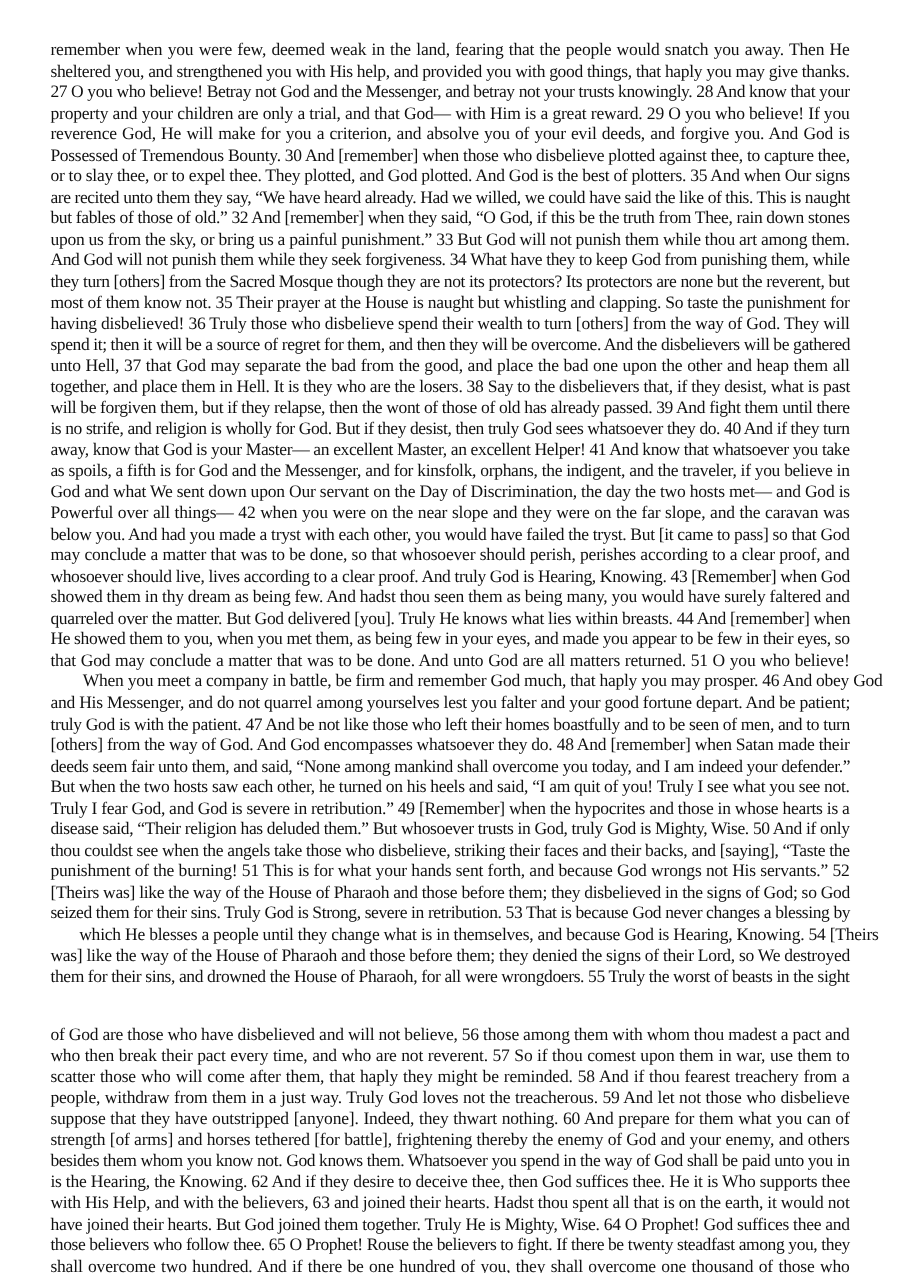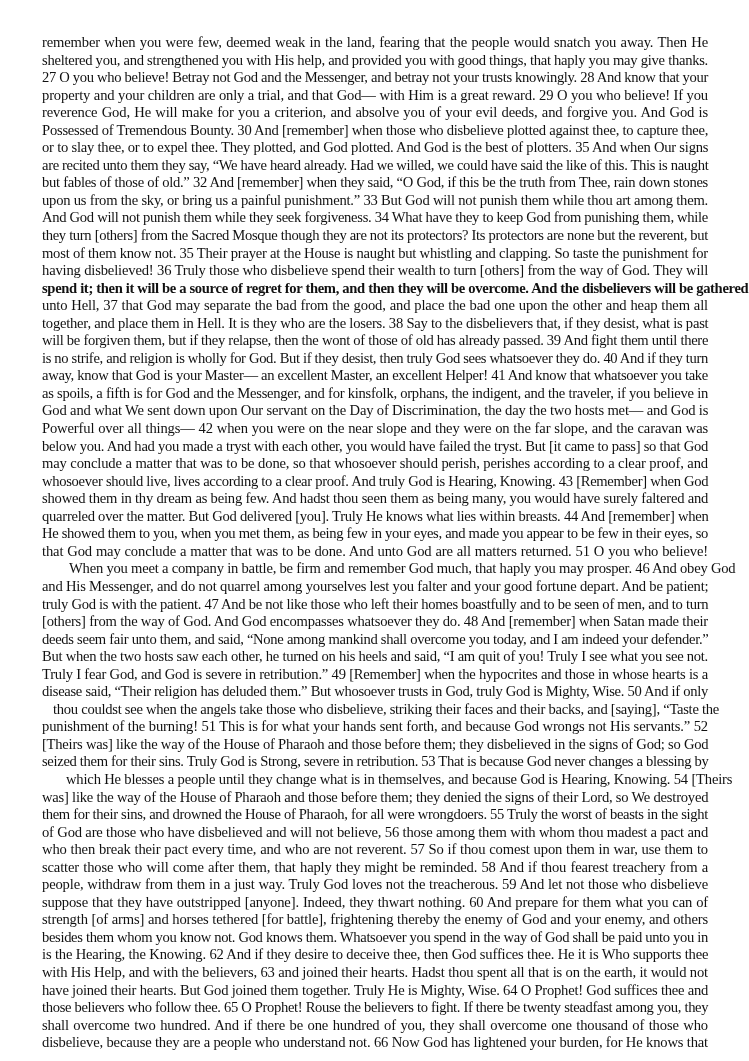--- a/index.html
+++ b/index.html
@@ -34,21 +34,21 @@
     <span class="line" style="display: block; width: 666px;">reverence God, He will make for you a criterion, and absolve you of your evil deeds, and forgive you. And God is</span>
     <span class="line" style="display: block; width: 666px; letter-spacing: -0.238px;">Possessed of Tremendous Bounty. 30 And [remember] when those who disbelieve plotted against thee, to capture thee,</span>
     <span class="line" style="display: block; width: 666px; letter-spacing: -0.225px;">or to slay thee, or to expel thee. They plotted, and God plotted. And God is the best of plotters. 35 And when Our signs</span>
     <span class="line" style="display: block; width: 666px; letter-spacing: -0.347px;">are recited unto them they say, “We have heard already. Had we willed, we could have said the like of this. This is naught</span>
     <span class="line" style="display: block; width: 666px; letter-spacing: -0.293px;">but fables of those of old.” 32 And [remember] when they said, “O God, if this be the truth from Thee, rain down stones</span>
     <span class="line" style="display: block; width: 666px; letter-spacing: -0.211px;">upon us from the sky, or bring us a painful punishment.” 33 But God will not punish them while thou art among them.</span>
     <span class="line" style="display: block; width: 666px; letter-spacing: -0.308px;">And God will not punish them while they seek forgiveness. 34 What have they to keep God from punishing them, while</span>
     <span class="line" style="display: block; width: 666px; letter-spacing: -0.329px;">they turn [others] from the Sacred Mosque though they are not its protectors? Its protectors are none but the reverent, but</span>
     <span class="line" style="display: block; width: 666px; letter-spacing: -0.227px;">most of them know not. 35 Their prayer at the House is naught but whistling and clapping. So taste the punishment for</span>
     <span class="line" style="display: block; width: 666px; letter-spacing: -0.167px;">having disbelieved! 36 Truly those who disbelieve spend their wealth to turn [others] from the way of God. They will</span>
-    <span class="line" style="display: block; width: 666px; letter-spacing: -0.335px; font-weight: bold;">spend it; then it will be a source of regret for them, and then they will be overcome. And the disbelievers will be gathered</span>
+    <span class="line" style="display: block; width: 666px; letter-spacing: -0.335px;">spend it; then it will be a source of regret for them, and then they will be overcome. And the disbelievers will be gathered</span>
     <span class="line" style="display: block; width: 666px;">unto Hell, 37 that God may separate the bad from the good, and place the bad one upon the other and heap them all</span>
     <span class="line" style="display: block; width: 666px; letter-spacing: -0.229px;">together, and place them in Hell. It is they who are the losers. 38 Say to the disbelievers that, if they desist, what is past</span>
     <span class="line" style="display: block; width: 666px; letter-spacing: -0.296px;">will be forgiven them, but if they relapse, then the wont of those of old has already passed. 39 And fight them until there</span>
     <span class="line" style="display: block; width: 666px; letter-spacing: -0.342px;">is no strife, and religion is wholly for God. But if they desist, then truly God sees whatsoever they do. 40 And if they turn</span>
     <span class="line" style="display: block; width: 666px; letter-spacing: -0.308px;">away, know that God is your Master— an excellent Master, an excellent Helper! 41 And know that whatsoever you take</span>
     <span class="line" style="display: block; width: 666px; letter-spacing: -0.262px;">as spoils, a fifth is for God and the Messenger, and for kinsfolk, orphans, the indigent, and the traveler, if you believe in</span>
     <span class="line" style="display: block; width: 666px; letter-spacing: -0.168px;">God and what We sent down upon Our servant on the Day of Discrimination, the day the two hosts met— and God is</span>
     <span class="line" style="display: block; width: 666px;">Powerful over all things— 42 when you were on the near slope and they were on the far slope, and the caravan was</span>
     <span class="line" style="display: block; width: 666px; letter-spacing: -0.276px;">below you. And had you made a tryst with each other, you would have failed the tryst. But [it came to pass] so that God</span>
     <span class="line" style="display: block; width: 666px;">may conclude a matter that was to be done, so that whosoever should perish, perishes according to a clear proof, and</span>
@@ -58,28 +58,28 @@
     <span class="line" style="display: block; width: 666px; letter-spacing: -0.314px;">He showed them to you, when you met them, as being few in your eyes, and made you appear to be few in their eyes, so</span>
     <span class="line" style="display: block; width: 666px;">that God may conclude a matter that was to be done. And unto God are all matters returned. 51 O you who believe!</span>
     <span class="line" style="display: block; width: 666px; letter-spacing: -0.214px; margin-left: 27px;">When you meet a company in battle, be firm and remember God much, that haply you may prosper. 46 And obey God</span>
     <span class="line" style="display: block; width: 666px; letter-spacing: -0.193px;">and His Messenger, and do not quarrel among yourselves lest you falter and your good fortune depart. And be patient;</span>
     <span class="line" style="display: block; width: 666px; letter-spacing: -0.289px;">truly God is with the patient. 47 And be not like those who left their homes boastfully and to be seen of men, and to turn</span>
     <span class="line" style="display: block; width: 666px; letter-spacing: -0.205px;">[others] from the way of God. And God encompasses whatsoever they do. 48 And [remember] when Satan made their</span>
     <span class="line" style="display: block; width: 666px; letter-spacing: -0.299px;">deeds seem fair unto them, and said, “None among mankind shall overcome you today, and I am indeed your defender.”</span>
     <span class="line" style="display: block; width: 666px; letter-spacing: -0.267px;">But when the two hosts saw each other, he turned on his heels and said, “I am quit of you! Truly I see what you see not.</span>
     <span class="line" style="display: block; width: 666px; letter-spacing: -0.218px;">Truly I fear God, and God is severe in retribution.” 49 [Remember] when the hypocrites and those in whose hearts is a</span>
     <span class="line" style="display: block; width: 666px; letter-spacing: -0.301px;">disease said, “Their religion has deluded them.” But whosoever trusts in God, truly God is Mighty, Wise. 50 And if only</span>
-    <span class="line" style="display: block; width: 666px; letter-spacing: -0.273px; margin-left: 11px;">thou couldst see when the angels take those who disbelieve, striking their faces and their backs, and [saying], “Taste the</span>
+    <span class="line" style="display: block; width: 666px; letter-spacing: -0.273px;">thou couldst see when the angels take those who disbelieve, striking their faces and their backs, and [saying], “Taste the</span>
     <span class="line" style="display: block; width: 666px;">punishment of the burning! 51 This is for what your hands sent forth, and because God wrongs not His servants.” 52</span>
     <span class="line" style="display: block; width: 666px; letter-spacing: -0.235px;">[Theirs was] like the way of the House of Pharaoh and those before them; they disbelieved in the signs of God; so God</span>
     <span class="line" style="display: block; width: 666px; letter-spacing: -0.322px;">seized them for their sins. Truly God is Strong, severe in retribution. 53 That is because God never changes a blessing by</span>
     <span class="line" style="display: block; width: 666px; letter-spacing: -0.185px; margin-left: 24px;">which He blesses a people until they change what is in themselves, and because God is Hearing, Knowing. 54 [Theirs</span>
     <span class="line" style="display: block; width: 666px; letter-spacing: -0.227px;">was] like the way of the House of Pharaoh and those before them; they denied the signs of their Lord, so We destroyed</span>
     <span class="line" style="display: block; width: 666px; letter-spacing: -0.324px;">them for their sins, and drowned the House of Pharaoh, for all were wrongdoers. 55 Truly the worst of beasts in the sight</span>
-    <span class="line" style="display: block; width: 666px; letter-spacing: -0.177px;">of God are those who have disbelieved and will not believe, 56 those among them with whom thou madest a pact and</span>
+    <span class="line" style="display: block; width: 666px; letter-spacing: -0.177px; margin-top: 31px;">of God are those who have disbelieved and will not believe, 56 those among them with whom thou madest a pact and</span>
     <span class="line" style="display: block; width: 666px;">who then break their pact every time, and who are not reverent. 57 So if thou comest upon them in war, use them to</span>
     <span class="line" style="display: block; width: 666px;">scatter those who will come after them, that haply they might be reminded. 58 And if thou fearest treachery from a</span>
     <span class="line" style="display: block; width: 666px;">people, withdraw from them in a just way. Truly God loves not the treacherous. 59 And let not those who disbelieve</span>
     <span class="line" style="display: block; width: 666px;">suppose that they have outstripped [anyone]. Indeed, they thwart nothing. 60 And prepare for them what you can of</span>
     <span class="line" style="display: block; width: 666px;">strength [of arms] and horses tethered [for battle], frightening thereby the enemy of God and your enemy, and others</span>
     <span class="line" style="display: block; width: 666px; letter-spacing: -0.338px;">besides them whom you know not. God knows them. Whatsoever you spend in the way of God shall be paid unto you in</span>
     <span class="line" style="display: block; width: 666px; letter-spacing: -0.167px;">is the Hearing, the Knowing. 62 And if they desire to deceive thee, then God suffices thee. He it is Who supports thee</span>
     <span class="line" style="display: block; width: 666px; letter-spacing: -0.166px;">with His Help, and with the believers, 63 and joined their hearts. Hadst thou spent all that is on the earth, it would not</span>
     <span class="line" style="display: block; width: 666px; letter-spacing: -0.227px;">have joined their hearts. But God joined them together. Truly He is Mighty, Wise. 64 O Prophet! God suffices thee and</span>
     <span class="line" style="display: block; width: 666px; letter-spacing: -0.332px;">those believers who follow thee. 65 O Prophet! Rouse the believers to fight. If there be twenty steadfast among you, they</span>

